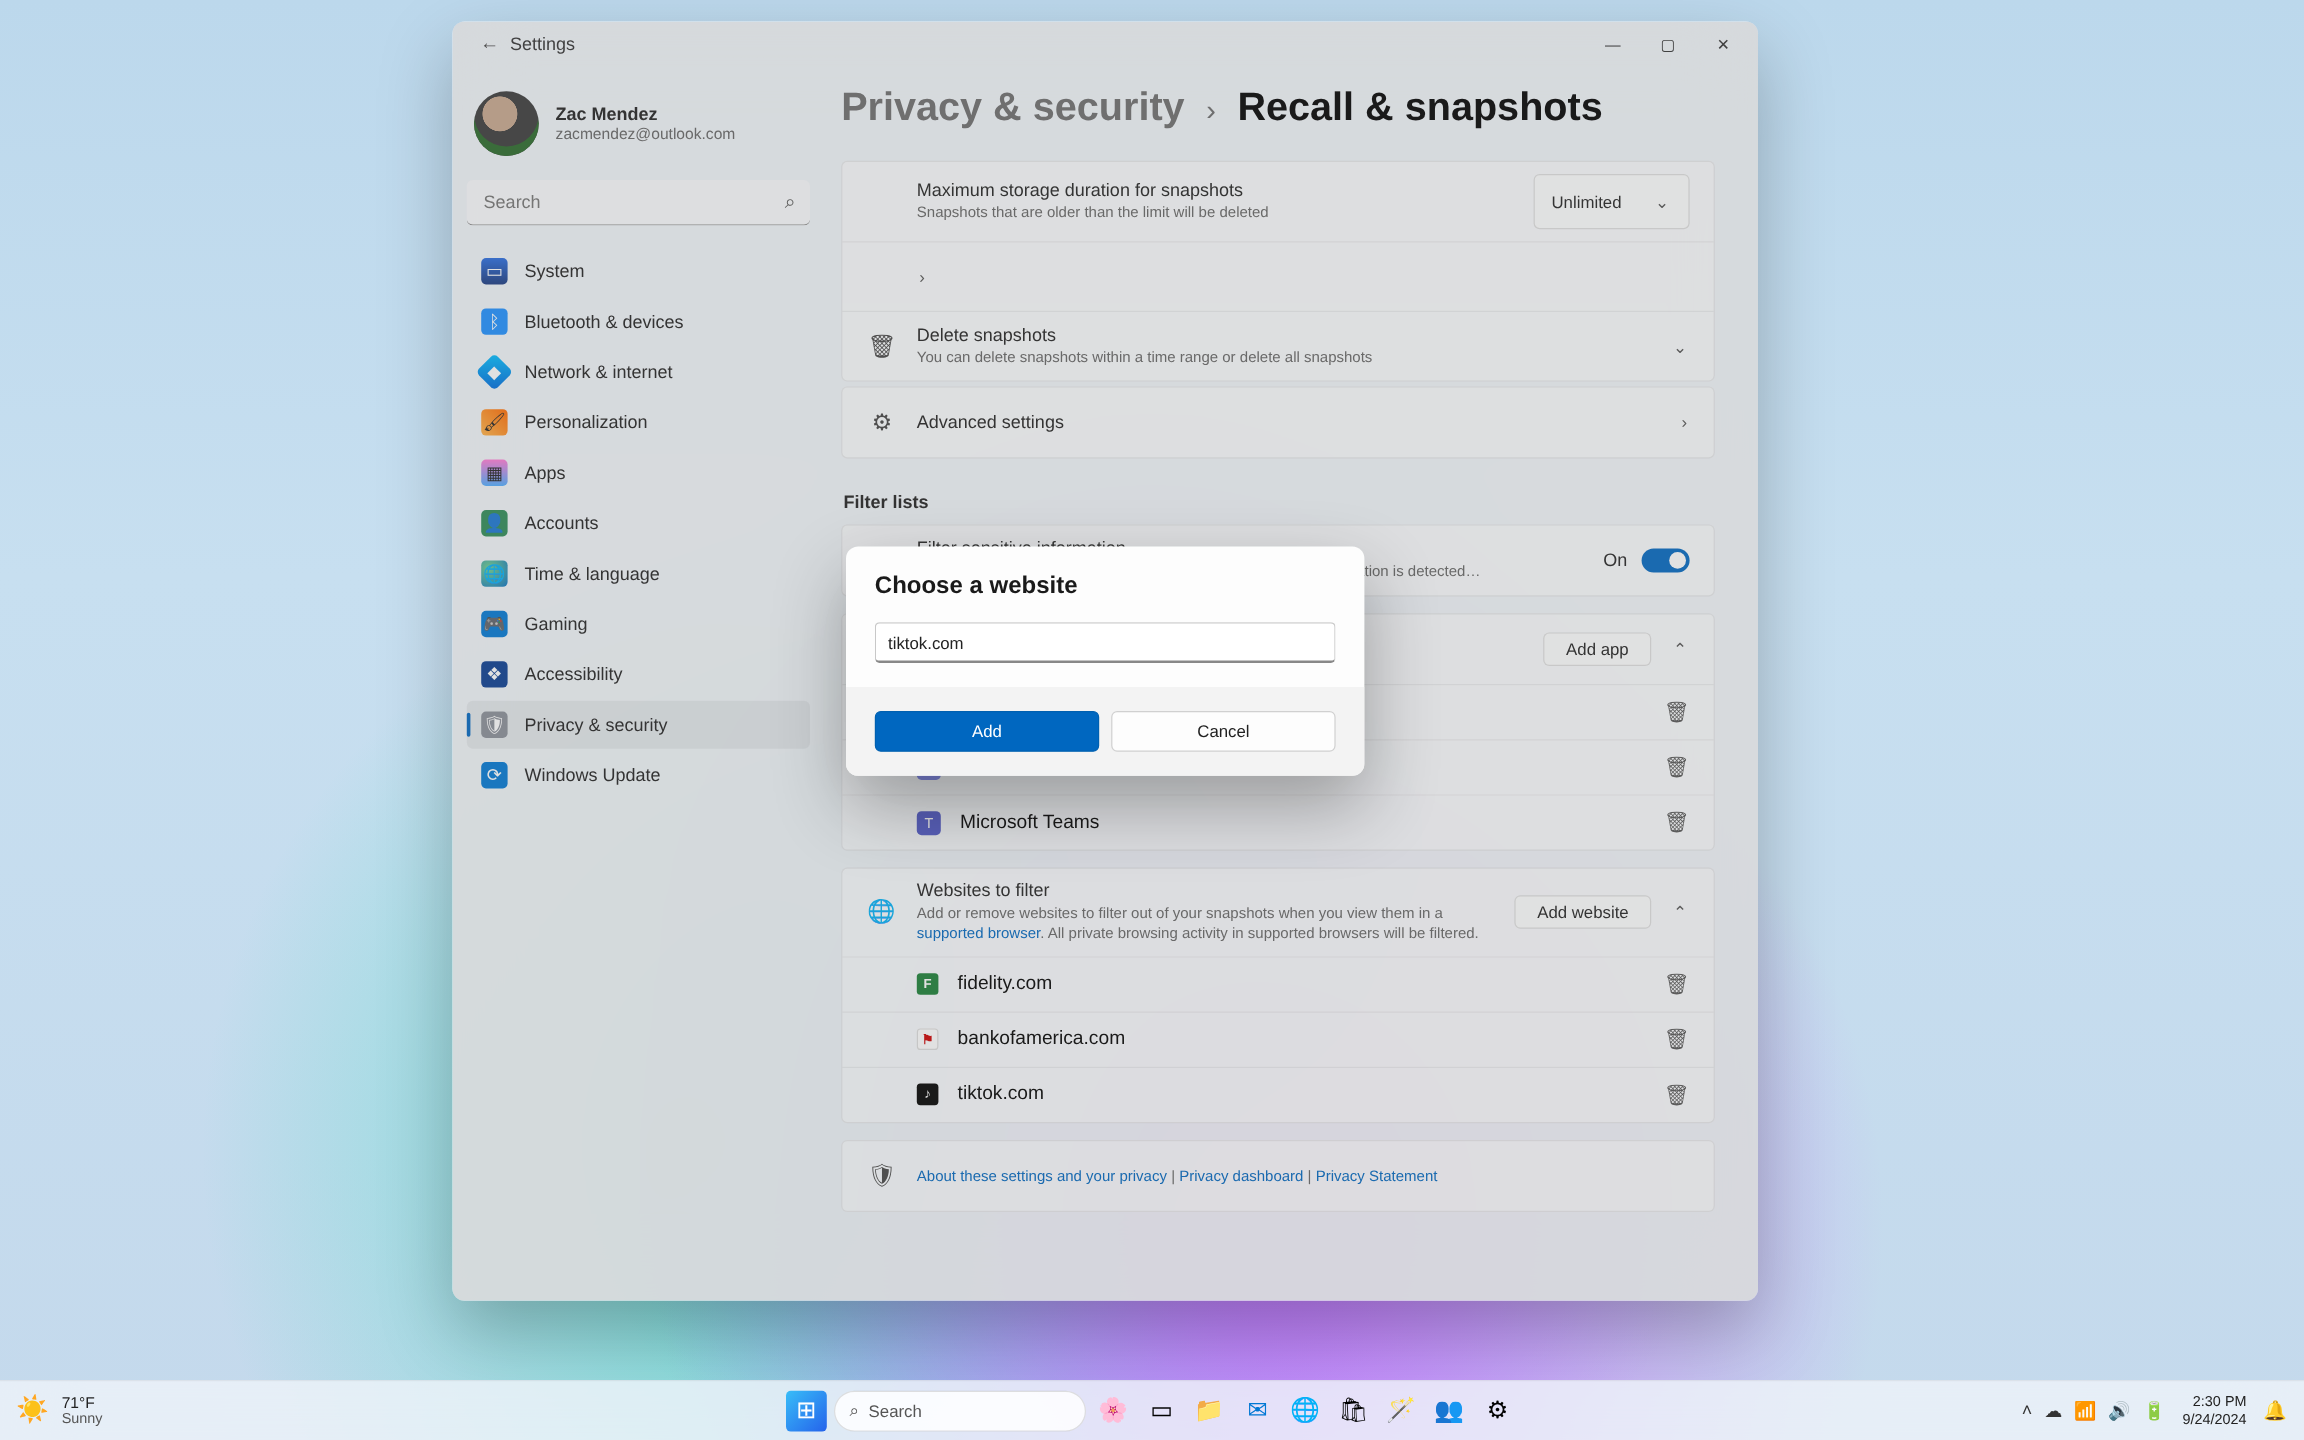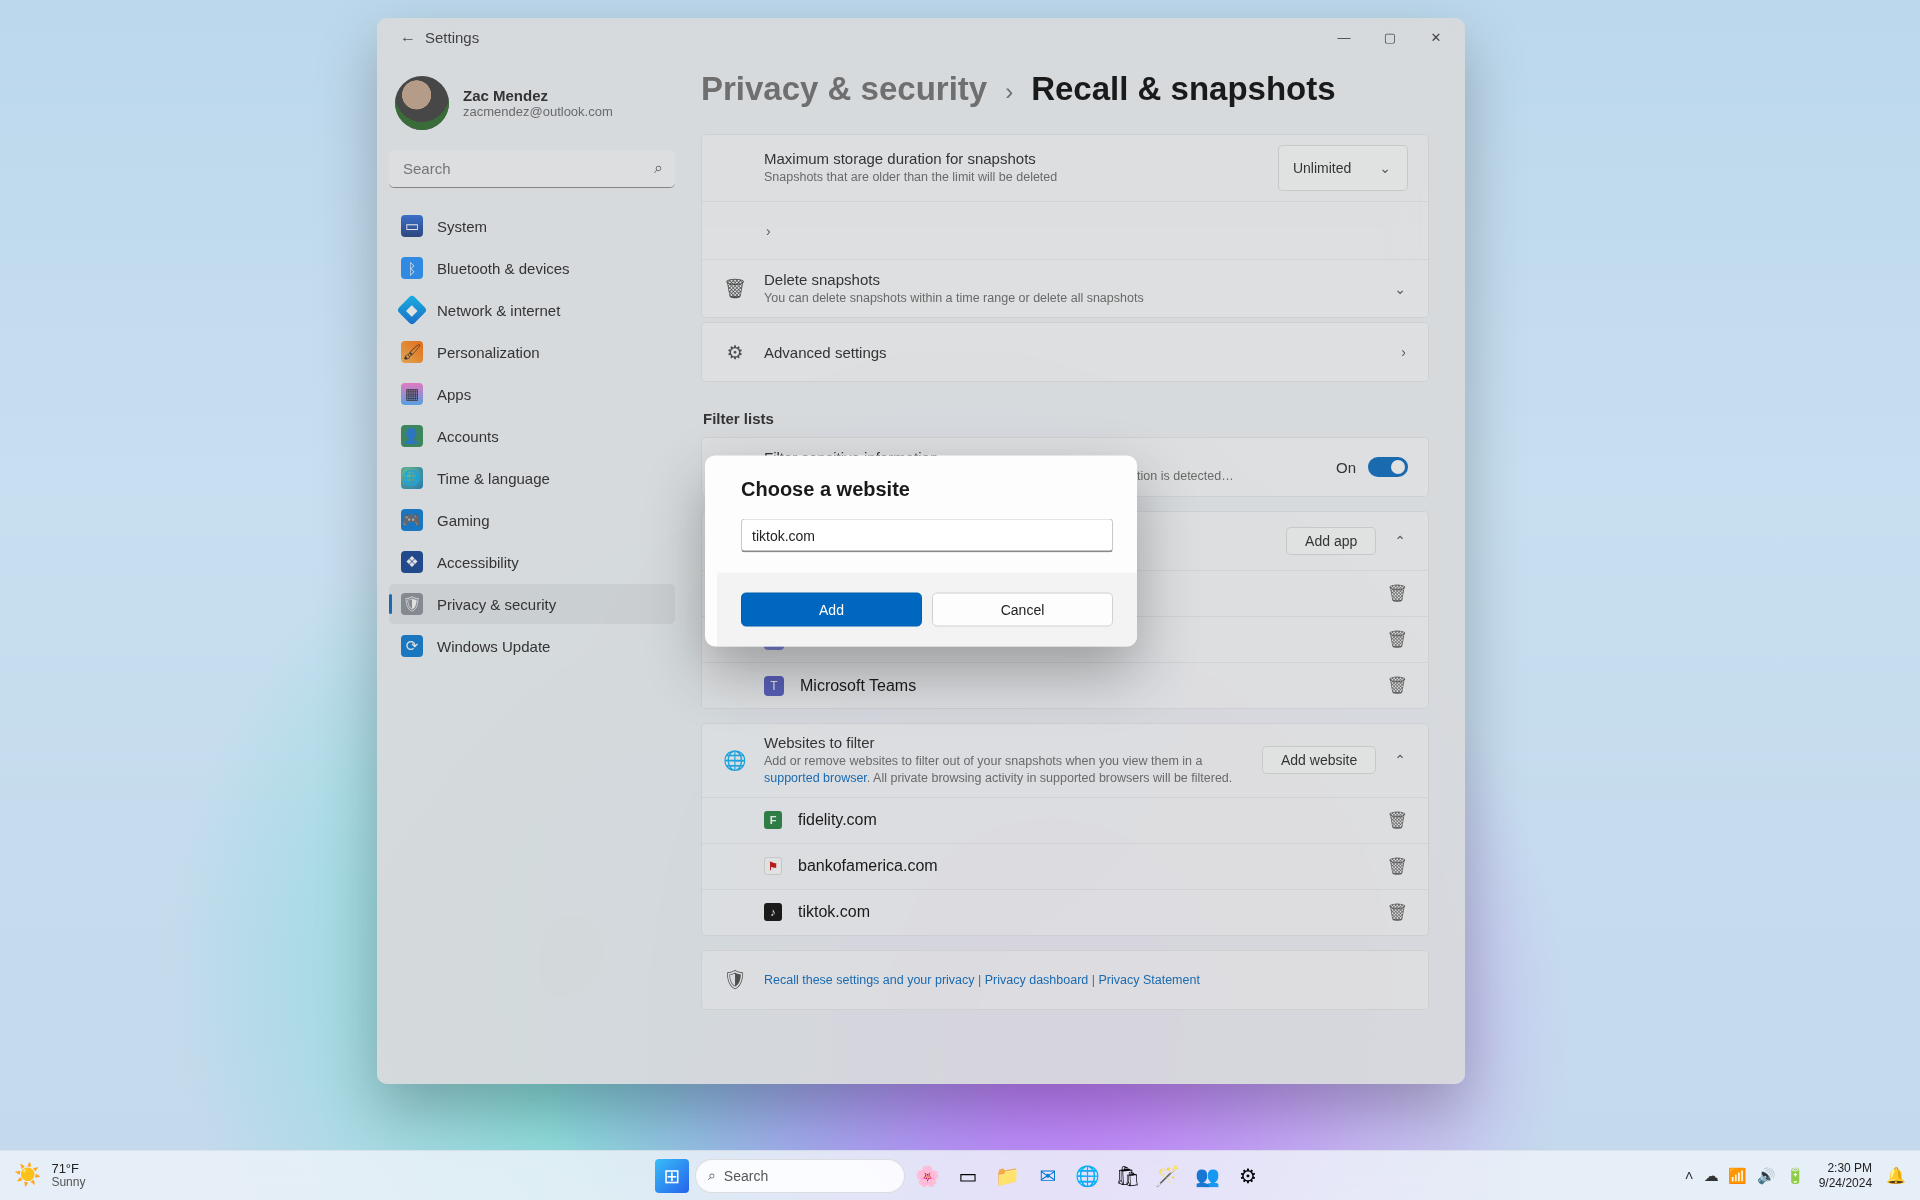--- a/index.html
+++ b/index.html
@@ -86,21 +86,21 @@
 .listitem .app-ic { width:20px; height:20px; border-radius:4px; display:flex; align-items:center; justify-content:center; font-size:12px; color:#fff; }
 .listitem .trash  { margin-left:auto; color:#555; font-size:17px; }
 .link { color:#0067c0; }
 
 .stack > .card + .card { margin-top:4px; }
 .gap { height:14px; }
 
 
 .scrim { position:absolute; inset:0; background:rgba(120,120,120,0.22); }
 .dialog { position:absolute; left:50%; top:50%; transform:translate(-50%,-50%); width:432px;
-  background:#fdfdfd; border-radius:10px; box-shadow:0 25px 60px rgba(0,0,0,0.3); overflow:hidden;padding-left:12px; }
+  background:#fdfdfd; border-radius:10px; box-shadow:0 25px 60px rgba(0,0,0,0.3); overflow:hidden; }
 .dialog .dtop { padding:22px 24px 20px 24px; }
 .dialog h2 { font-size:20px; font-weight:600; color:#1a1a1a; margin-bottom:18px; }
 .dialog input { width:100%; height:34px; border:1px solid #c8c8c8; border-bottom:2px solid #888; border-radius:4px; padding:0 10px; font-size:14px; color:#222; outline:none; }
 .dialog .dbot { background:#f3f3f3; padding:20px 24px; display:flex; gap:10px; }
 .dbtn { flex:1; height:34px; border-radius:5px; font-size:14px; display:flex; align-items:center; justify-content:center; }
 .dbtn.primary { background:#0067c0; color:#fff; border:1px solid #0060b0; }
 .dbtn.secondary { background:#fdfdfd; color:#222; border:1px solid #d0d0d0; }
 
 
 .taskbar { position:absolute; left:0; right:0; bottom:0; height:50px; display:flex; align-items:center;
@@ -328,21 +328,21 @@
         </div>
       </div>
 
       <div class="gap"></div>
 
       <div class="card">
         <div class="row">
           <div class="ricon">🛡</div>
           <div class="rtext">
             <div class="rsub">
-              <span class="link">Recall these settings and your privacy</span><span> | </span><span class="link">Privacy dashboard</span><span> | </span><span class="link">Privacy Statement</span>
+              <span class="link">About these settings and your privacy</span><span> | </span><span class="link">Privacy dashboard</span><span> | </span><span class="link">Privacy Statement</span>
             </div>
           </div>
         </div>
       </div>
     </div>
   </div>
 
   <div class="scrim"></div>
   <div class="dialog">
     <div class="dtop">

